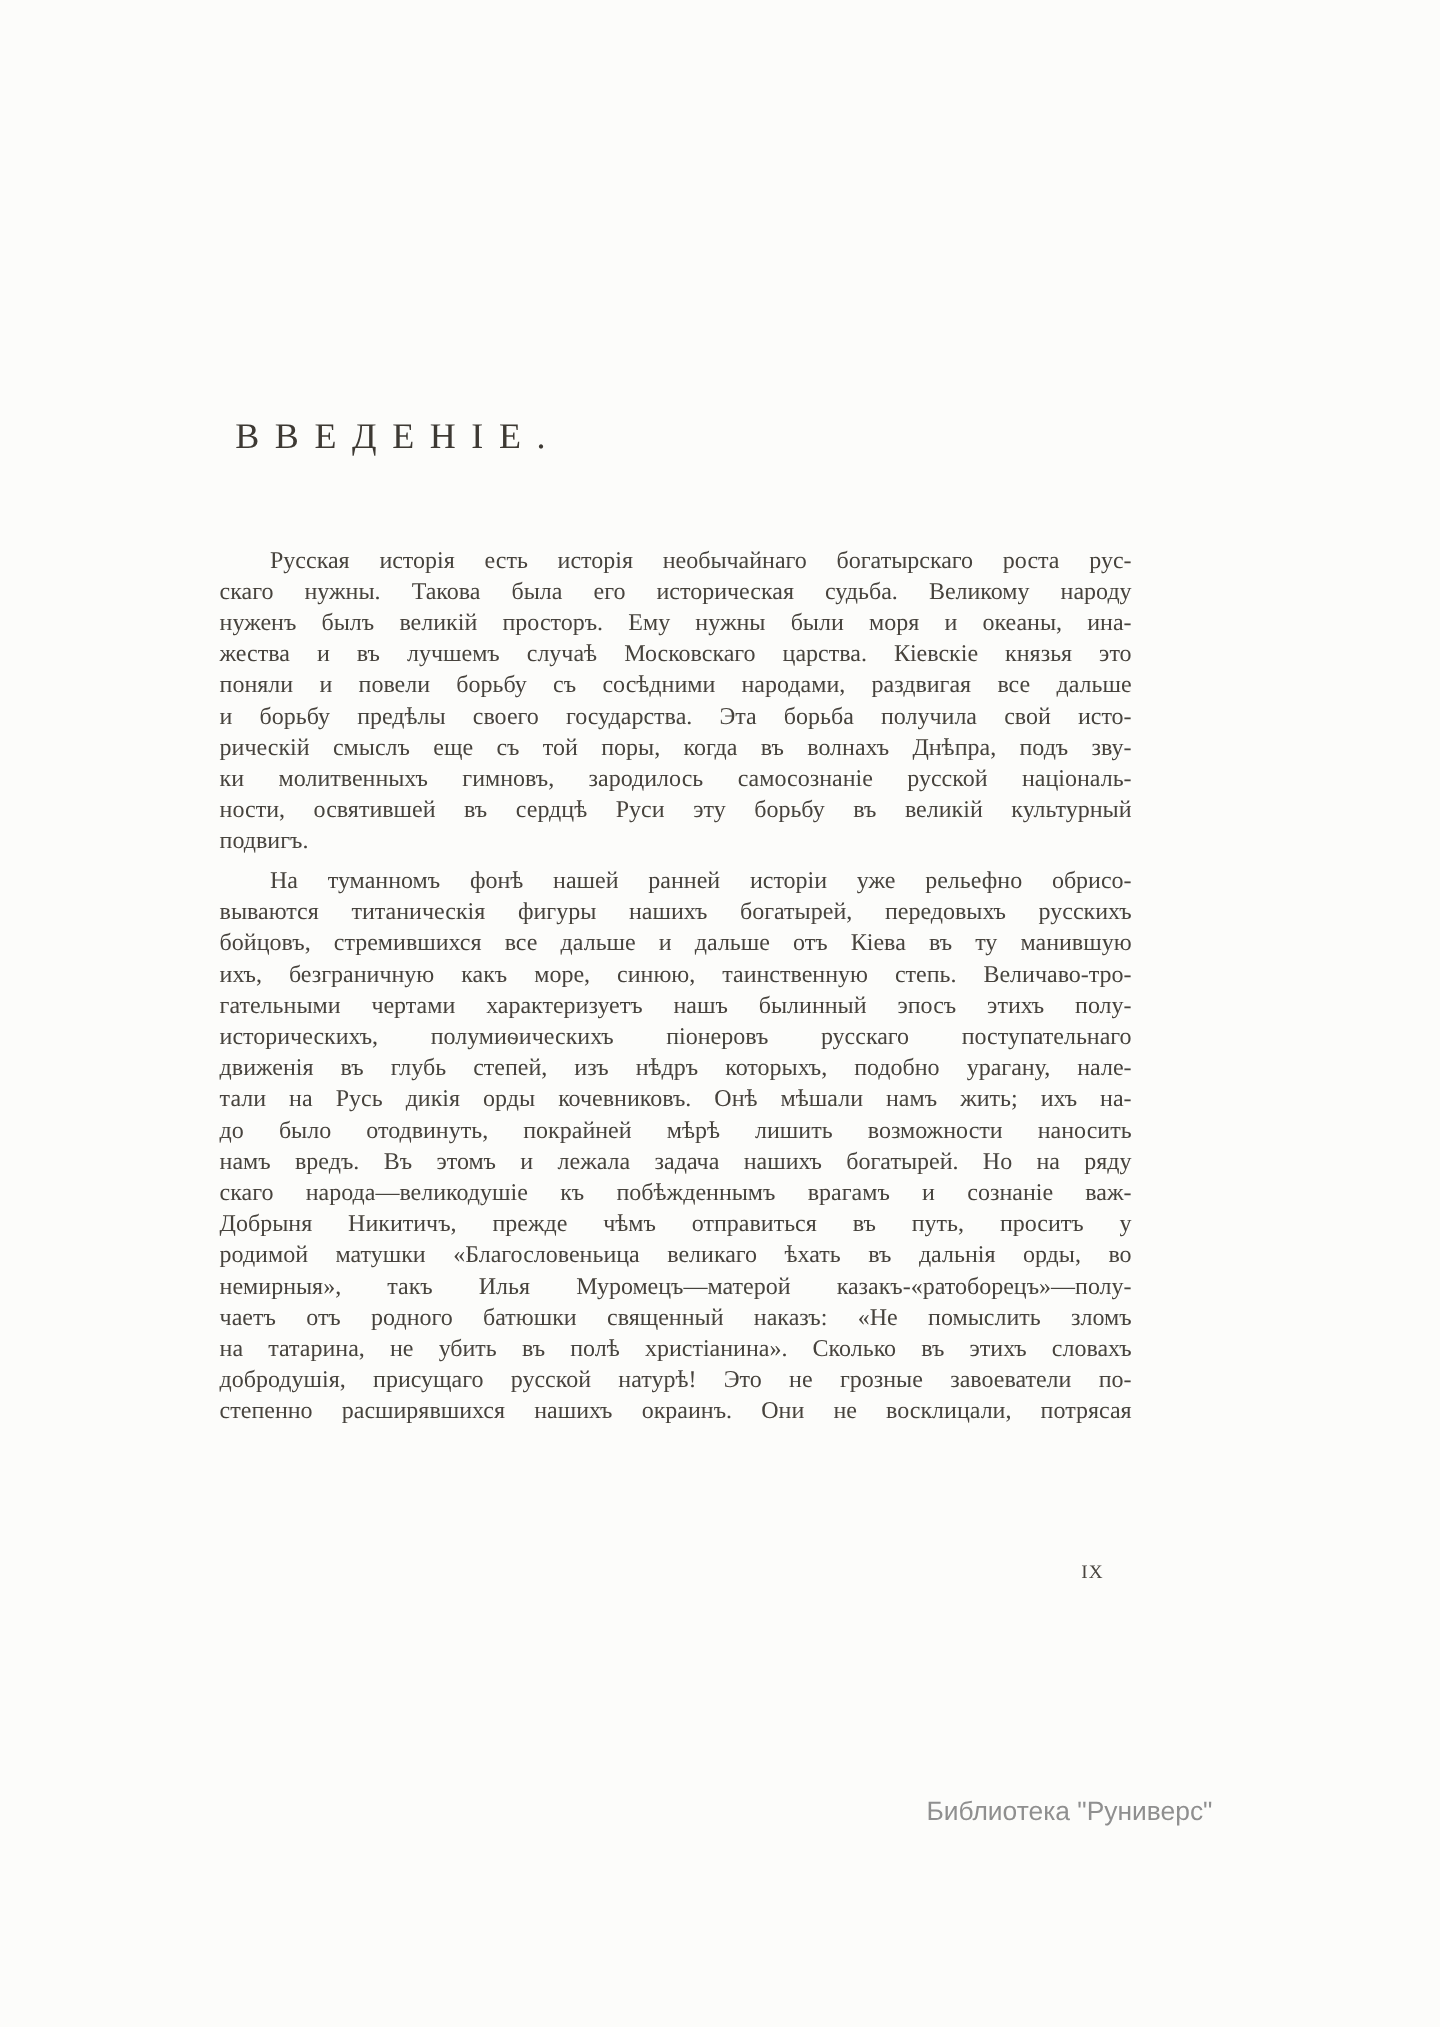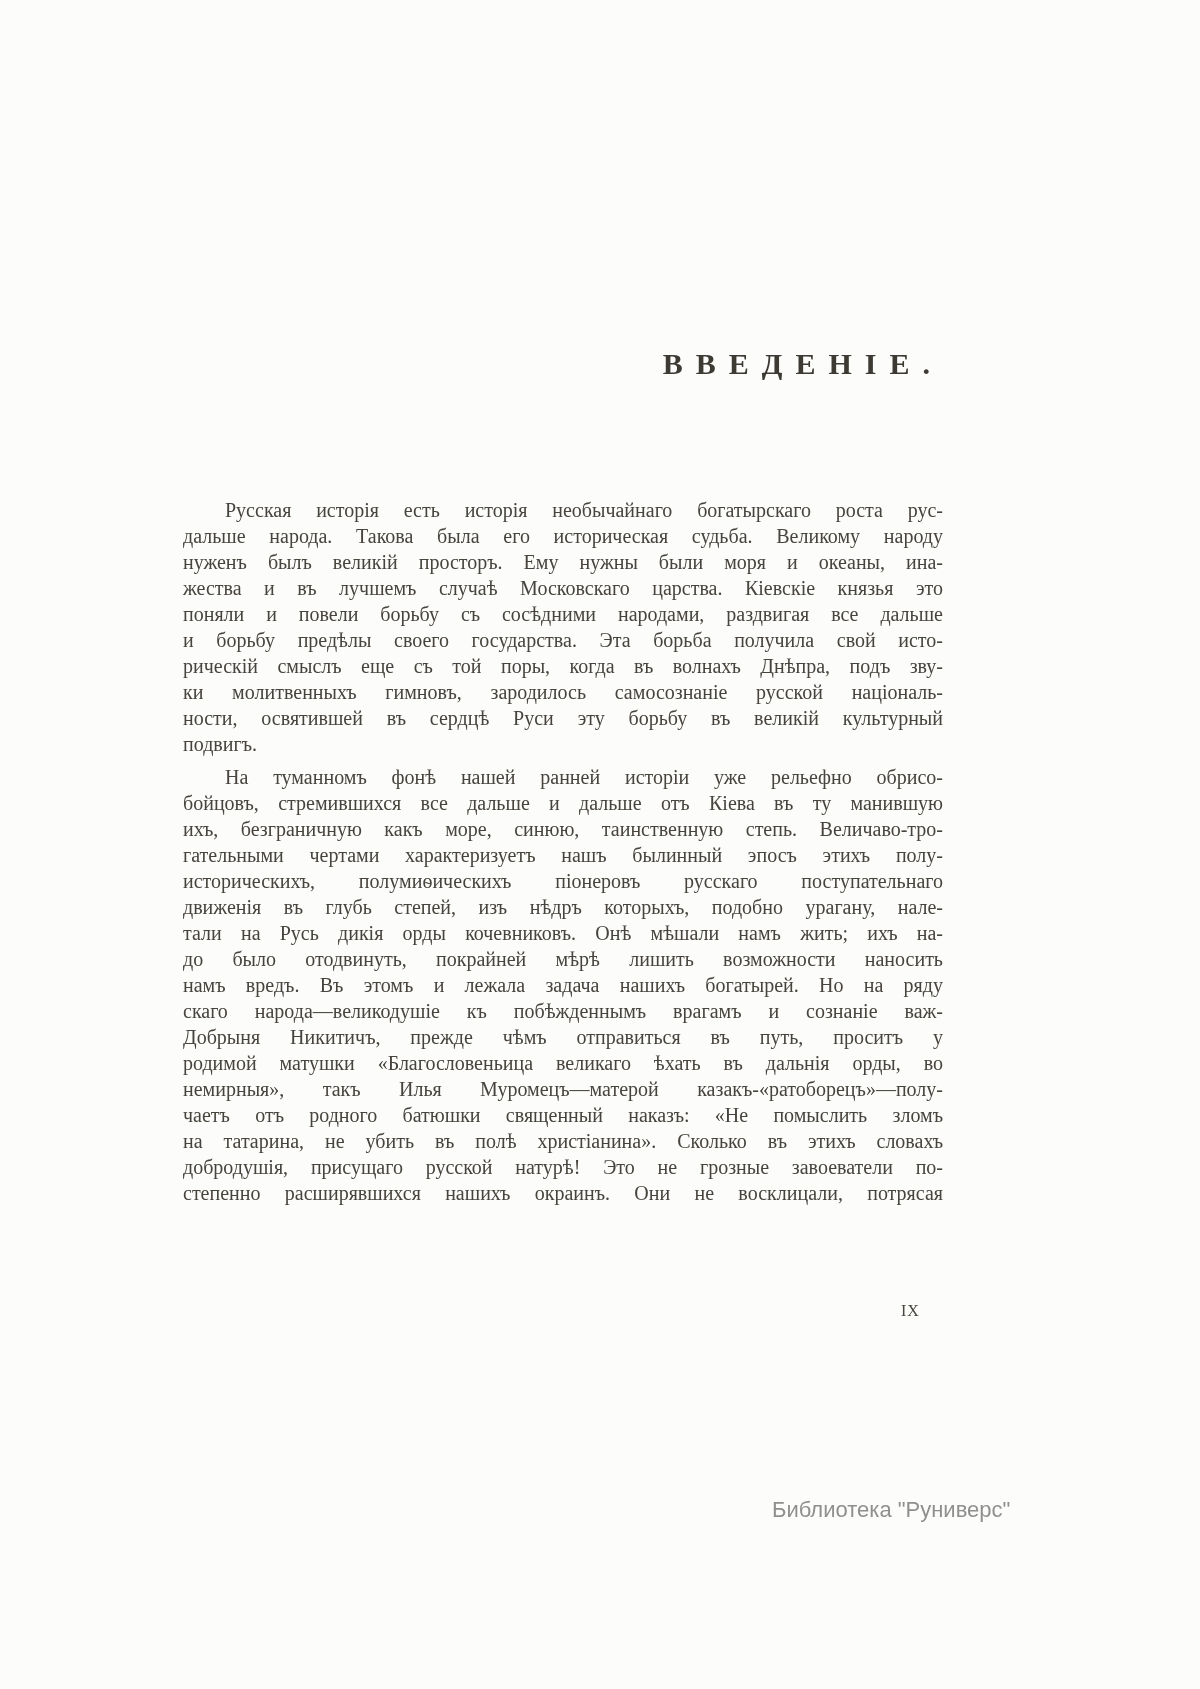--- a/index.html
+++ b/index.html
@@ -18,27 +18,27 @@
     overflow: hidden;
   }
   .text-block {
     position: absolute;
     left: 183px;
     top: 346px;
     width: 760px;
     color: #47433d;
   }
   .title {
-    margin: 0 0 115px 0;
-    font-weight: bold;
+    margin: 0 0 72px 0;
+    font-weight: normal;
     font-size: 30px;
     line-height: 36px;
     letter-spacing: 13px;
     text-indent: 13px;
-    text-align: right;
+    text-align: left;
     color: #3d3933;
   }
   .paragraph {
     margin: 0 0 7px 0;
   }
   .line {
     font-size: 20px;
     line-height: 26px;
     text-align: justify;
     text-align-last: justify;
@@ -65,32 +65,33 @@
   }
 </style>
 </head>
 <body>
 
 <div class="page">
   <div class="text-block">
     <h1 class="title">ВВЕДЕНІЕ.</h1>
     <div class="paragraph">
         <div class="line">Русская исторія есть исторія необычайнаго богатырскаго роста рус-</div>
-        <div class="line">дальше народа. Такова была его историческая судьба. Великому народу</div>
+        <div class="line">скаго нужны. Такова была его историческая судьба. Великому народу</div>
         <div class="line">нуженъ былъ великій просторъ. Ему нужны были моря и океаны, ина-</div>
         <div class="line">жества и въ лучшемъ случаѣ Московскаго царства. Кіевскіе князья это</div>
         <div class="line">поняли и повели борьбу съ сосѣдними народами, раздвигая все дальше</div>
         <div class="line">и борьбу предѣлы своего государства. Эта борьба получила свой исто-</div>
         <div class="line">рическій смыслъ еще съ той поры, когда въ волнахъ Днѣпра, подъ зву-</div>
         <div class="line">ки молитвенныхъ гимновъ, зародилось самосознаніе русской національ-</div>
         <div class="line">ности, освятившей въ сердцѣ Руси эту борьбу въ великій культурный</div>
         <div class="line">подвигъ.</div>
       </div>
     <div class="paragraph">
         <div class="line">На туманномъ фонѣ нашей ранней исторіи уже рельефно обрисо-</div>
+        <div class="line">вываются титаническія фигуры нашихъ богатырей, передовыхъ русскихъ</div>
         <div class="line">бойцовъ, стремившихся все дальше и дальше отъ Кіева въ ту манившую</div>
         <div class="line">ихъ, безграничную какъ море, синюю, таинственную степь. Величаво-тро-</div>
         <div class="line">гательными чертами характеризуетъ нашъ былинный эпосъ этихъ полу-</div>
         <div class="line">историческихъ, полумиѳическихъ піонеровъ русскаго поступательнаго</div>
         <div class="line">движенія въ глубь степей, изъ нѣдръ которыхъ, подобно урагану, нале-</div>
         <div class="line">тали на Русь дикія орды кочевниковъ. Онѣ мѣшали намъ жить; ихъ на-</div>
         <div class="line">до было отодвинуть, покрайней мѣрѣ лишить возможности наносить</div>
         <div class="line">намъ вредъ. Въ этомъ и лежала задача нашихъ богатырей. Но на ряду</div>
         <div class="line">скаго народа—великодушіе къ побѣжденнымъ врагамъ и сознаніе важ-</div>
         <div class="line">Добрыня Никитичъ, прежде чѣмъ отправиться въ путь, проситъ у</div>

